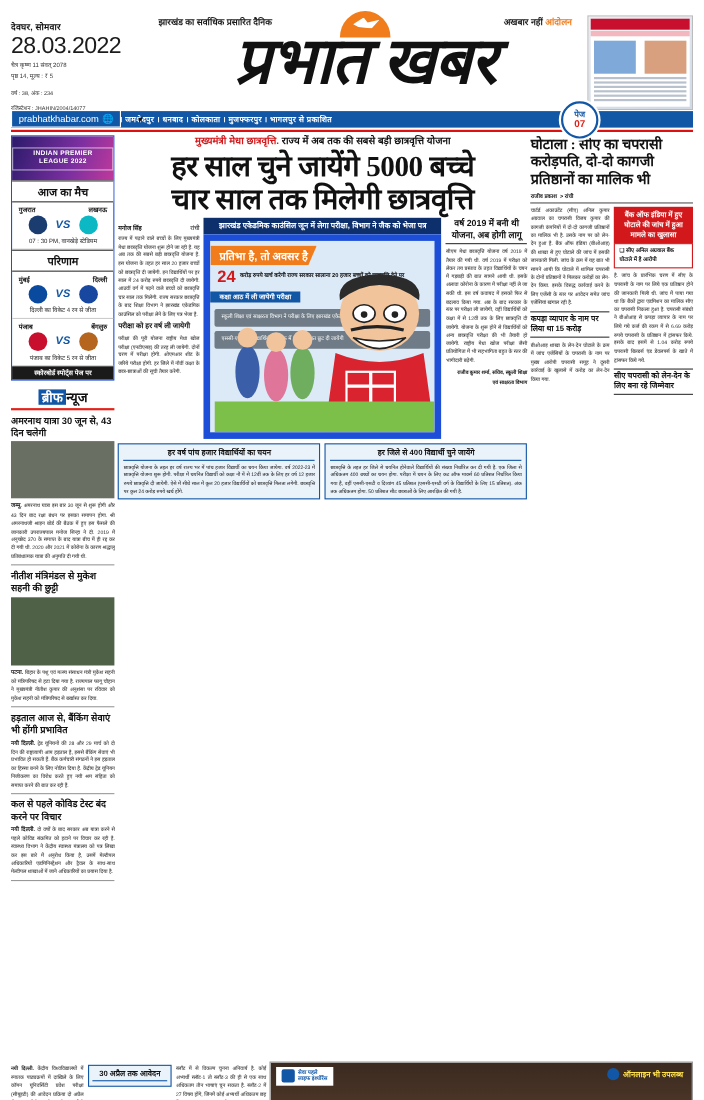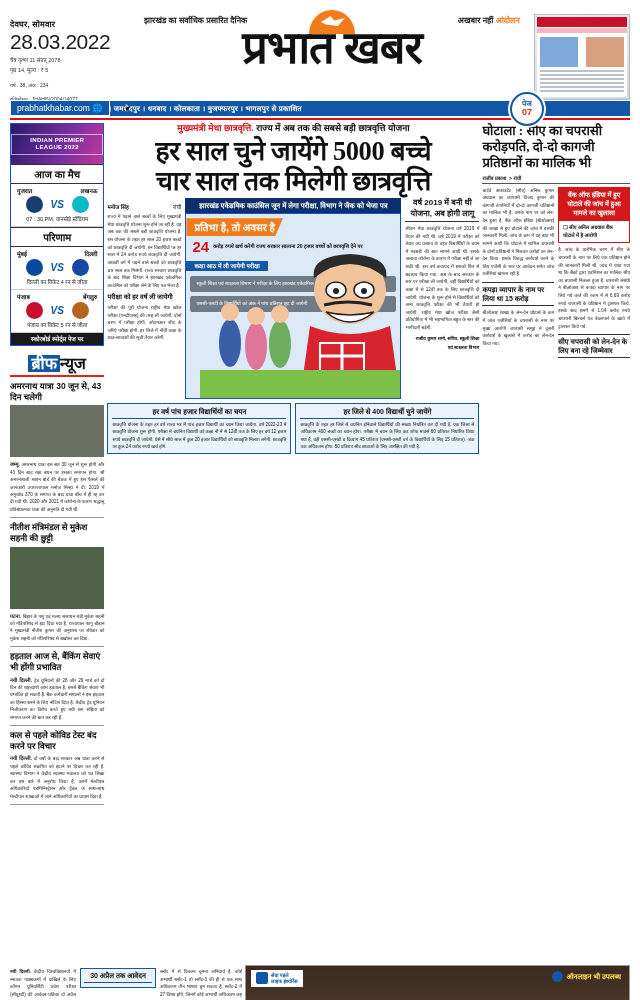--- a/index.html
+++ b/index.html
@@ -21,22 +21,22 @@
 
   .mh-center { flex: 1; text-align: center; position: relative; }
   .mh-tagline-row { display:flex; justify-content:space-between; align-items:center; padding: 0 14px; }
   .mh-tagline { font-size: 8px; font-weight: bold; color: #1a1a1a; }
   .mh-tagline2 { font-size: 8px; font-weight: bold; color:#1a1a1a; }
   .mh-tagline2 .or { color:#f07c1b; }
   .mh-bird { position:absolute; left:50%; top:-4px; transform: translateX(-50%); width:46px; height:24px;
     background: #f07c1b; border-radius: 50% 50% 0 0 / 100% 100% 0 0; }
   .mh-bird::after{ content:""; position:absolute; left:12px; top:6px; width:24px; height:10px; background:#fff;
     clip-path: polygon(0 60%, 40% 0, 55% 45%, 100% 20%, 70% 100%, 20% 85%); }
-  .mh-title { font-size: 45px; font-weight: bold; letter-spacing: -1px; line-height: .96; margin-top: 2px;
-    font-family: "Liberation Serif", serif; }
+  .mh-title { font-size: 59px; font-weight: bold; letter-spacing: -1px; line-height: .96; margin-top: 2px;
+    font-family: "Liberation Serif", serif; font-style: italic; }
   .mh-right { width: 96px; height: 86px; border:1px solid #bbb; position:relative; overflow:hidden;
      background: linear-gradient(160deg,#e9eef5 0%, #cfd9e6 100%); }
   .mini-paper { position:absolute; inset:2px; background:#fff; }
   .mp-head { height:10px; background:#c8102e; }
   .mp-band { height:5px; background:#f3b7c0; margin-top:1px; }
   .mp-img { position:absolute; left:3px; top:20px; width:38px; height:30px; background:#7ea9d8; }
   .mp-img2 { position:absolute; right:3px; top:20px; width:38px; height:30px; background:#d8a07e; }
   .mp-lines { position:absolute; left:3px; right:3px; bottom:3px; }
   .mp-lines i { display:block; height:2px; background:#b9c2cc; margin-bottom:2px; }
 
@@ -71,21 +71,21 @@
   .match { padding:3px 2px; border-bottom:1px solid #ccc; }
   .m-teams { display:flex; justify-content:space-between; font-size:6px; font-weight:bold; padding:0 4px; }
   .m-vs { display:flex; align-items:center; justify-content:center; gap:8px; margin-top:1px; }
   .ball { width:17px; height:17px; border-radius:50%; }
   .vs { font-size:10px; font-weight:bold; color:#1257a5; font-style:italic; }
   .m-note { font-size:5.5px; text-align:center; margin-top:2px; color:#222; }
   .ipl-foot { background:#1a1a1a; color:#fff; font-size:6px; text-align:center; padding:2px 0; font-weight:bold;}
 
   
   .brief-head { text-align:center; margin-top:6px; }
-  .brief-head span { font-size:16px; font-weight:bold; }
+  .brief-head span { font-size:12px; font-weight:bold; }
   .brief-head .bg { background:#1257a5; color:#fff; padding:0 3px; }
   .bh-rule { height:2px; background:#e2231a; margin:1px 0 4px 0; }
   .b-title { font-size:8.5px; font-weight:bold; line-height:1.25; margin-bottom:3px; }
   .b-photo { width:100%; height:52px; background:#6a6f63; margin-bottom:3px; }
   .b-photo.p2 { height:62px; background:#4f6147; }
   .b-text { font-size:4.6px; line-height:1.62; text-align:justify; color:#222; }
   .b-text b { font-size:5.2px; }
   .b-sep { height:1px; background:#999; margin:4px 0; }
 
   
@@ -97,21 +97,21 @@
   .byline .loc { float:right; font-weight:normal; }
 
   .mid-row { display:flex; gap:4px; margin-top:2px; }
   .mid-c1 { width:74px; }
   .mid-c3 { width:74px; }
   .mid-c2 { flex:1; }
   .body-text { font-size:4.6px; line-height:1.66; text-align:justify; color:#1c1c1c; }
   .sub-h { font-size:6.5px; font-weight:bold; line-height:1.3; margin:4px 0 2px 0; }
 
   .info-band { background:#0d2f6b; color:#fff; font-size:7px; font-weight:bold; text-align:center; padding:3px 4px; line-height:1.3;}
-  .info-box { border:1px solid #1d4ed8; background:#dce9f7; position:relative; height:186px; overflow:hidden; }
+  .info-box { border:6px solid #1d4ed8; background:#dce9f7; position:relative; height:186px; overflow:hidden; }
   .info-tag { background:#f07c1b; color:#fff; font-size:10px; font-weight:bold; padding:2px 8px; display:inline-block;
      clip-path: polygon(0 0, 100% 0, 92% 100%, 0 100%); margin:4px 0 0 0;}
   .info-item { display:flex; gap:4px; padding:3px 6px 0 6px;align-items:center; }
   .info-num { color:#d2181b; font-size:15px; font-weight:bold; line-height:1; }
   .info-it { font-size:5.2px; font-weight:bold; line-height:1.5; }
   .info-band2 { background:#1257a5; color:#fff; font-size:6px; font-weight:bold; padding:1px 8px; display:inline-block; margin:4px 0 0 0;}
   .bullet-box { background:#6f7b86; color:#fff; font-size:4.8px; line-height:1.6; padding:4px 6px; margin:4px 4px 0 4px; border-radius:2px;}
   .cartoon { position:absolute; right:0; bottom:0; width:200px; height:150px; }
 
   .rbox-title { font-size:8px; font-weight:bold; line-height:1.3; text-align:center; border-bottom:1px solid #333; padding-bottom:2px; }

